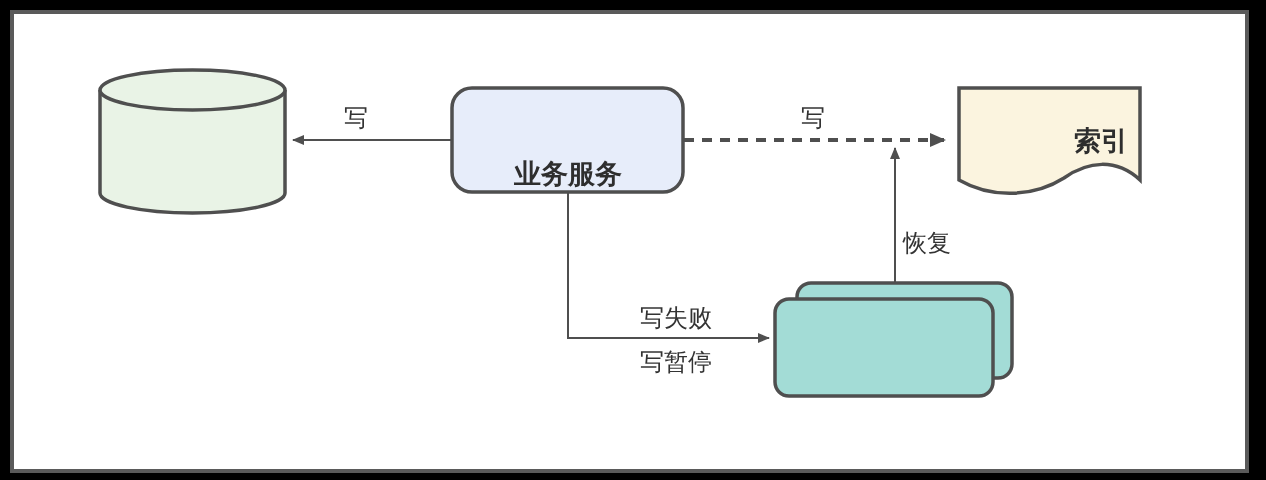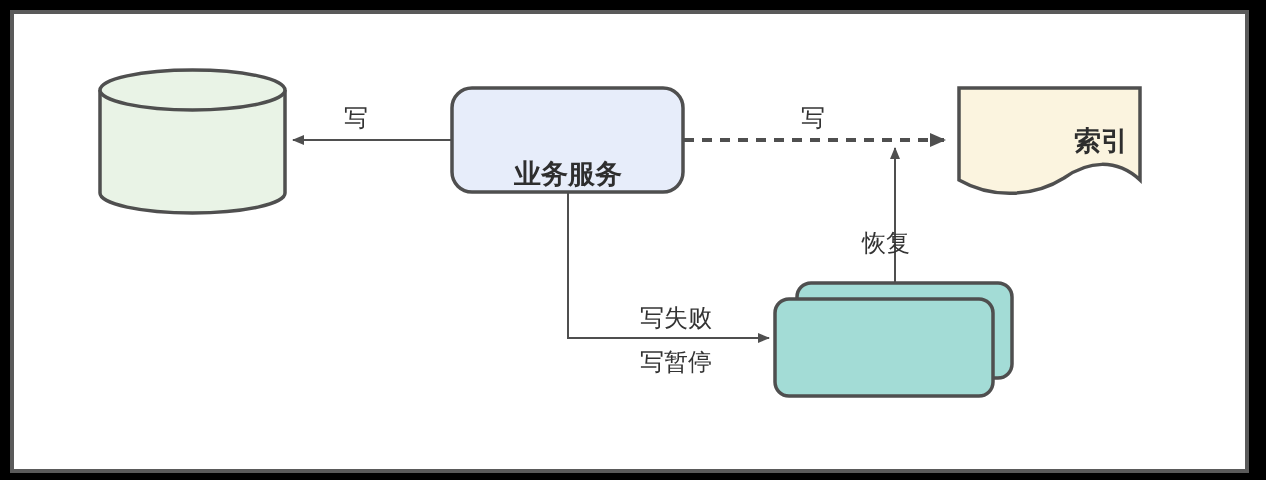--- a/index.html
+++ b/index.html
@@ -67,15 +67,15 @@
 
 
   <div class="lbl edge-lbl center-anchor" style="left:342px; top:104px;">写</div>
 
   <div class="lbl edge-lbl center-anchor" style="left:799px; top:104px;">写</div>
 
   <div class="lbl edge-lbl" style="left:626px; top:288px;">写失败</div>
 
   <div class="lbl edge-lbl" style="left:626px; top:332px;">写暂停</div>
 
-  <div class="lbl edge-lbl" style="left:848px; top:213px;text-align:center;">恢复</div>
+  <div class="lbl edge-lbl" style="left:889px; top:213px;text-align:center;">恢复</div>
 
 </div>
 
 </body></html>

